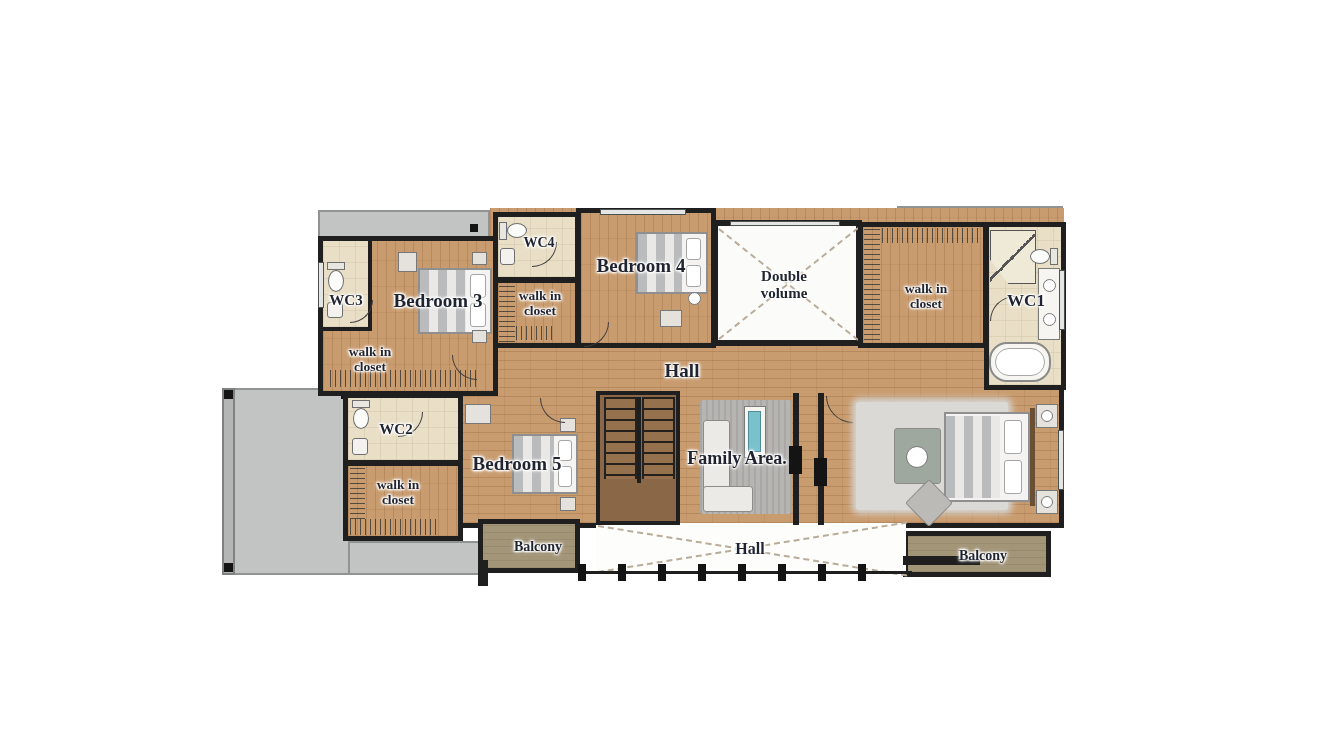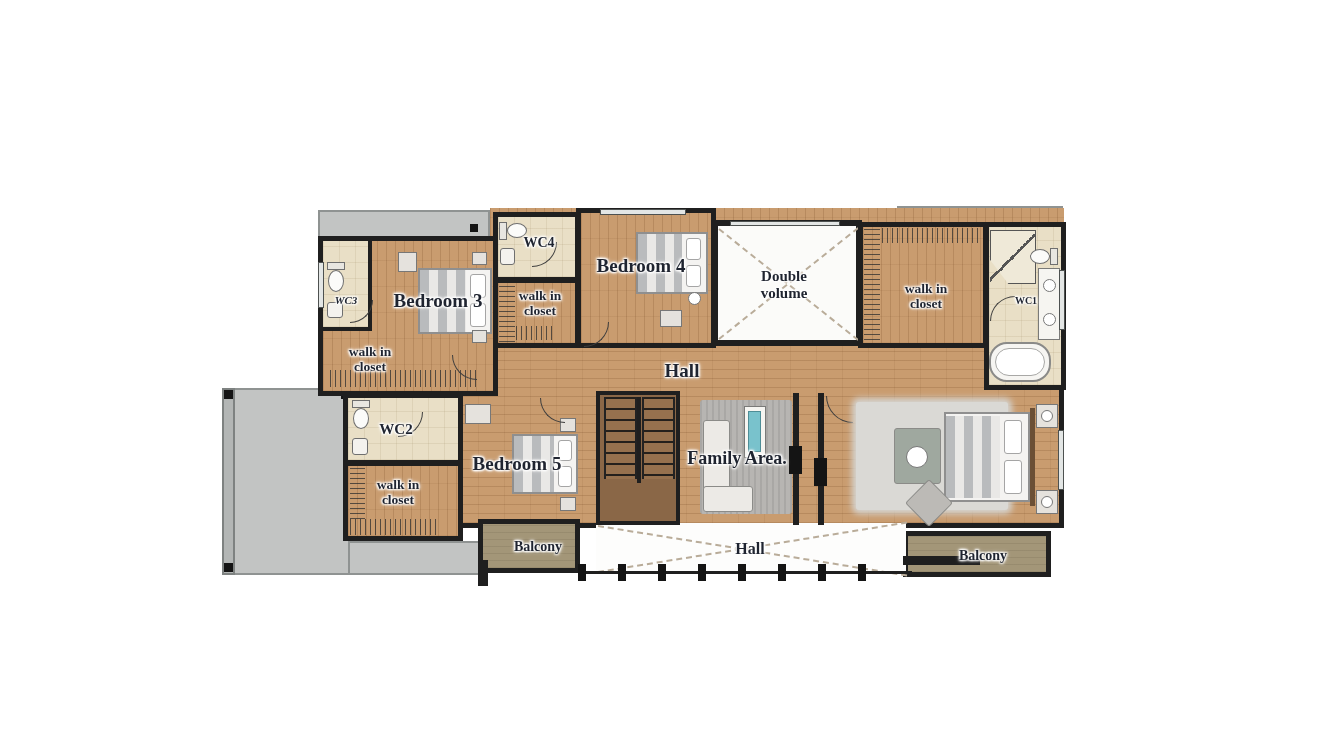--- a/index.html
+++ b/index.html
@@ -200,29 +200,29 @@
   <div class="abs wall" style="left:1030px;top:408px;width:5px;height:98px;background:#6b4f35;"></div>
   <div class="abs sofa" style="left:912px;top:486px;width:34px;height:34px;transform:rotate(45deg);background:#bcbab6;"></div>
   <div class="abs nstand" style="left:1036px;top:404px;width:22px;height:24px;">
       <div class="abs basin" style="left:4px;top:5px;width:12px;height:12px;"></div>
     </div>
   <div class="abs nstand" style="left:1036px;top:490px;width:22px;height:24px;">
       <div class="abs basin" style="left:4px;top:5px;width:12px;height:12px;"></div>
     </div>
   <div class="abs win" style="left:1058px;top:430px;width:6px;height:60px;"></div>
 
-  <div class="lbl" style="left:346px;top:300px;font-size:11px;font-style:italic;">WC3</div>
+  <div class="lbl" style="left:346px;top:300px;font-size:15px;">WC3</div>
   <div class="lbl" style="left:438px;top:301px;font-size:19px;white-space:nowrap;">Bedroom 3</div>
   <div class="lbl" style="left:370px;top:359px;font-size:13.5px;width:64px;">walk in closet</div>
   <div class="lbl" style="left:539px;top:243px;font-size:14px;">WC4</div>
   <div class="lbl" style="left:540px;top:303px;font-size:13.5px;width:64px;">walk in closet</div>
   <div class="lbl" style="left:641px;top:266px;font-size:19px;white-space:nowrap;">Bedroom 4</div>
   <div class="lbl" style="left:784px;top:285px;font-size:15px;width:70px;">Double volume</div>
   <div class="lbl" style="left:926px;top:296px;font-size:13.5px;width:64px;">walk in closet</div>
-  <div class="lbl" style="left:1026px;top:301px;font-size:10px;">WC1</div>
+  <div class="lbl" style="left:1026px;top:301px;font-size:17px;">WC1</div>
   <div class="lbl" style="left:682px;top:371px;font-size:19px;">Hall</div>
   <div class="lbl" style="left:396px;top:429px;font-size:15px;">WC2</div>
   <div class="lbl" style="left:398px;top:492px;font-size:13.5px;width:70px;">walk in closet</div>
   <div class="lbl" style="left:517px;top:464px;font-size:19px;white-space:nowrap;">Bedroom 5</div>
   <div class="lbl" style="left:737px;top:458px;font-size:18px;white-space:nowrap;">Family Area.</div>
   <div class="lbl" style="left:538px;top:547px;font-size:14px;">Balcony</div>
   <div class="lbl" style="left:750px;top:549px;font-size:16px;">Hall</div>
   <div class="lbl" style="left:983px;top:556px;font-size:14px;">Balcony</div>
 
 </div>

